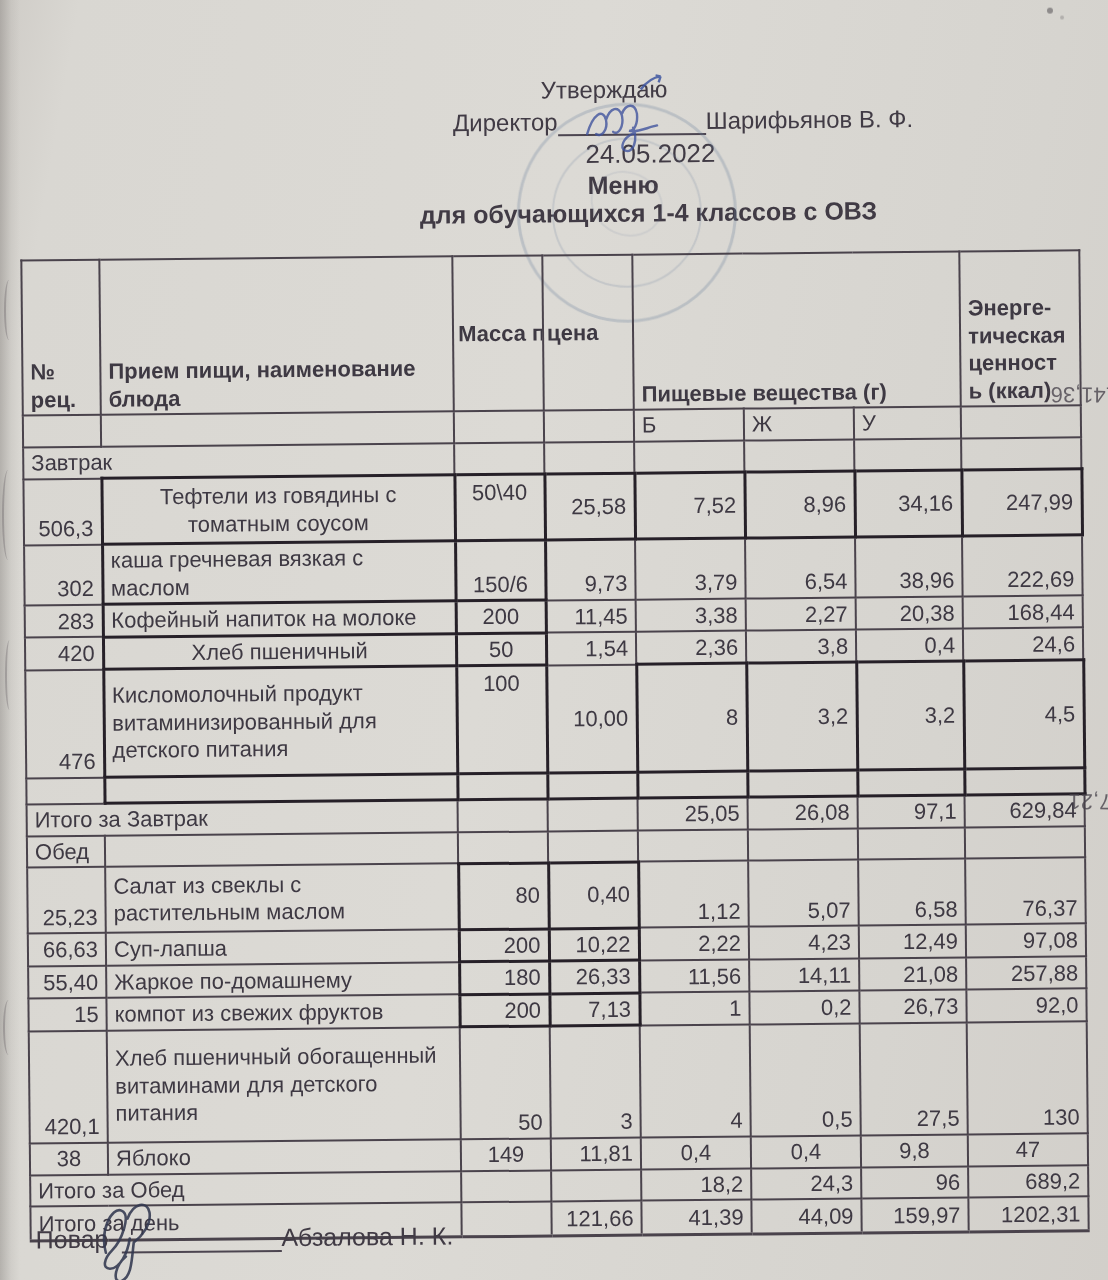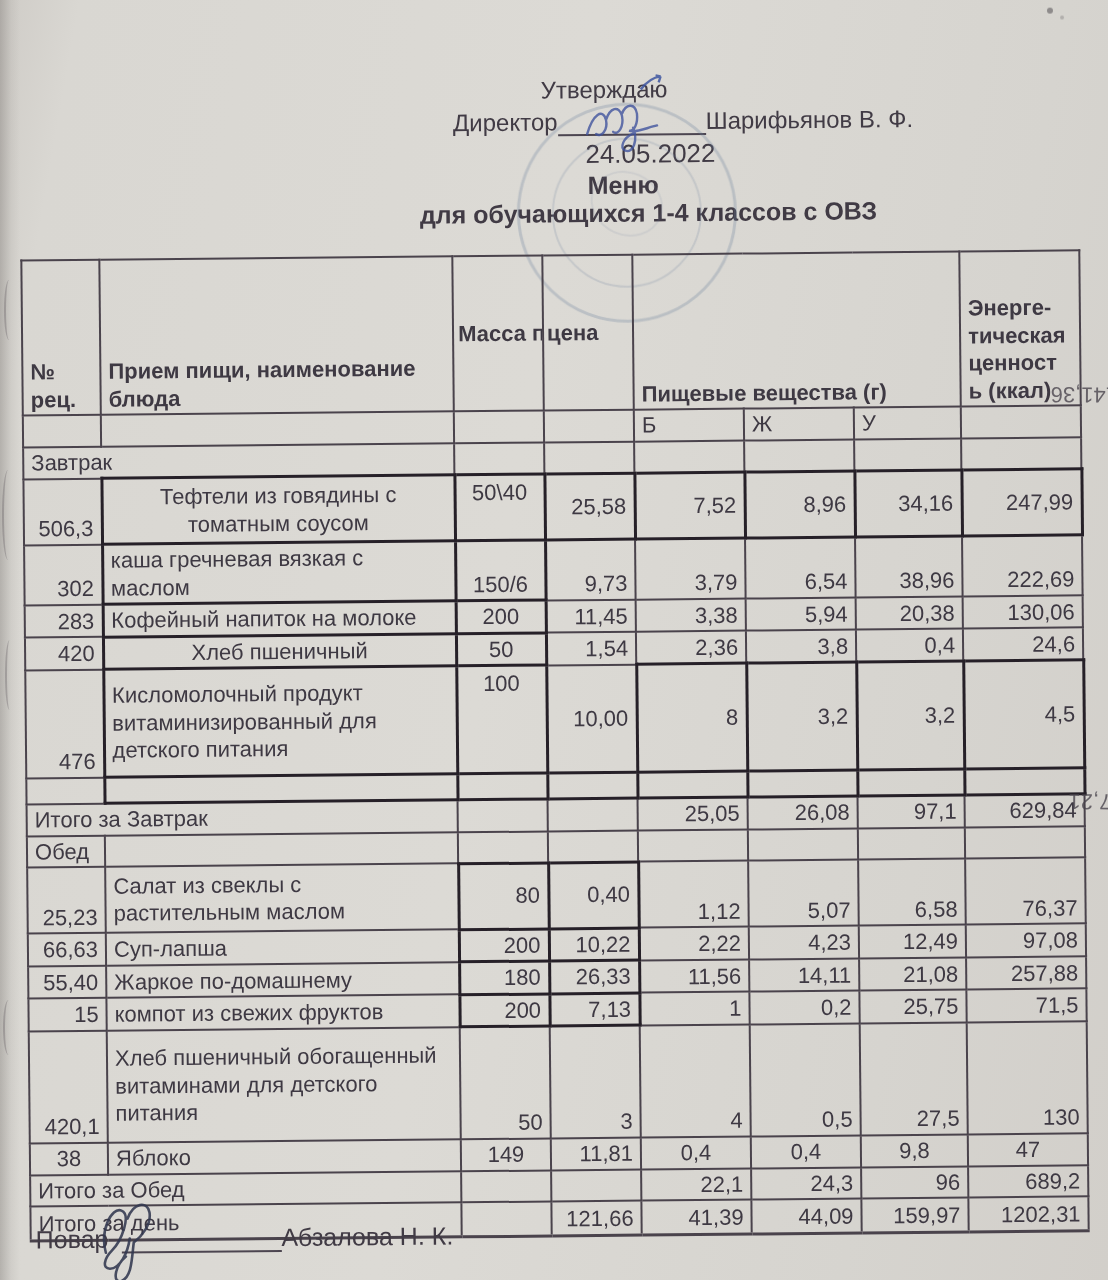--- a/index.html
+++ b/index.html
@@ -134,23 +134,23 @@
      <td class="ar">38,96</td>
      <td class="ar">222,69</td>
    </tr>
 
    <tr style="height:30px">
      <td class="ar">283</td>
      <td class="al b3">Кофейный напиток на молоке</td>
      <td class="ac b3">200</td>
      <td class="ar">11,45</td>
      <td class="ar">3,38</td>
-     <td class="ar">5,94</td>
+     <td class="ar">2,27</td>
      <td class="ar">20,38</td>
-     <td class="ar">130,06</td>
+     <td class="ar">168,44</td>
    </tr>
 
    <tr style="height:30px">
      <td class="ar">420</td>
      <td class="ac b3">Хлеб пшеничный</td>
      <td class="ac b3">50</td>
      <td class="ar">1,54</td>
      <td class="ar">2,36</td>
      <td class="ar">3,8</td>
      <td class="ar">0,4</td>
@@ -233,22 +233,22 @@
      <td class="ar">257,88</td>
    </tr>
 
    <tr style="height:32px">
      <td class="ar">15</td>
      <td class="al">компот из свежих фруктов</td>
      <td class="ar b3">200</td>
      <td class="ar b3">7,13</td>
      <td class="ar">1</td>
      <td class="ar">0,2</td>
-     <td class="ar">25,75</td>
-     <td class="ar">71,5</td>
+     <td class="ar">26,73</td>
+     <td class="ar">92,0</td>
    </tr>
 
    <tr style="height:112px">
      <td class="ar vb">420,1</td>
      <td class="al vm">Хлеб пшеничный обогащенный витаминами для детского питания</td>
      <td class="ar vb">50</td>
      <td class="ar vb">3</td>
      <td class="ar vb">4</td>
      <td class="ar vb">0,5</td>
      <td class="ar vb">27,5</td>
@@ -263,21 +263,21 @@
      <td class="ac">0,4</td>
      <td class="ac">0,4</td>
      <td class="ac">9,8</td>
      <td class="ac">47</td>
    </tr>
 
    <tr style="height:30px">
      <td colspan="2" class="al">Итого за Обед</td>
      <td></td>
      <td></td>
-     <td class="ar">22,1</td>
+     <td class="ar">18,2</td>
      <td class="ar">24,3</td>
      <td class="ar">96</td>
      <td class="ar">689,2</td>
    </tr>
 
    <tr style="height:34px" class="lastrow">
      <td colspan="2" class="al">Итого за день</td>
      <td></td>
      <td class="ar">121,66</td>
      <td class="ar">41,39</td>

